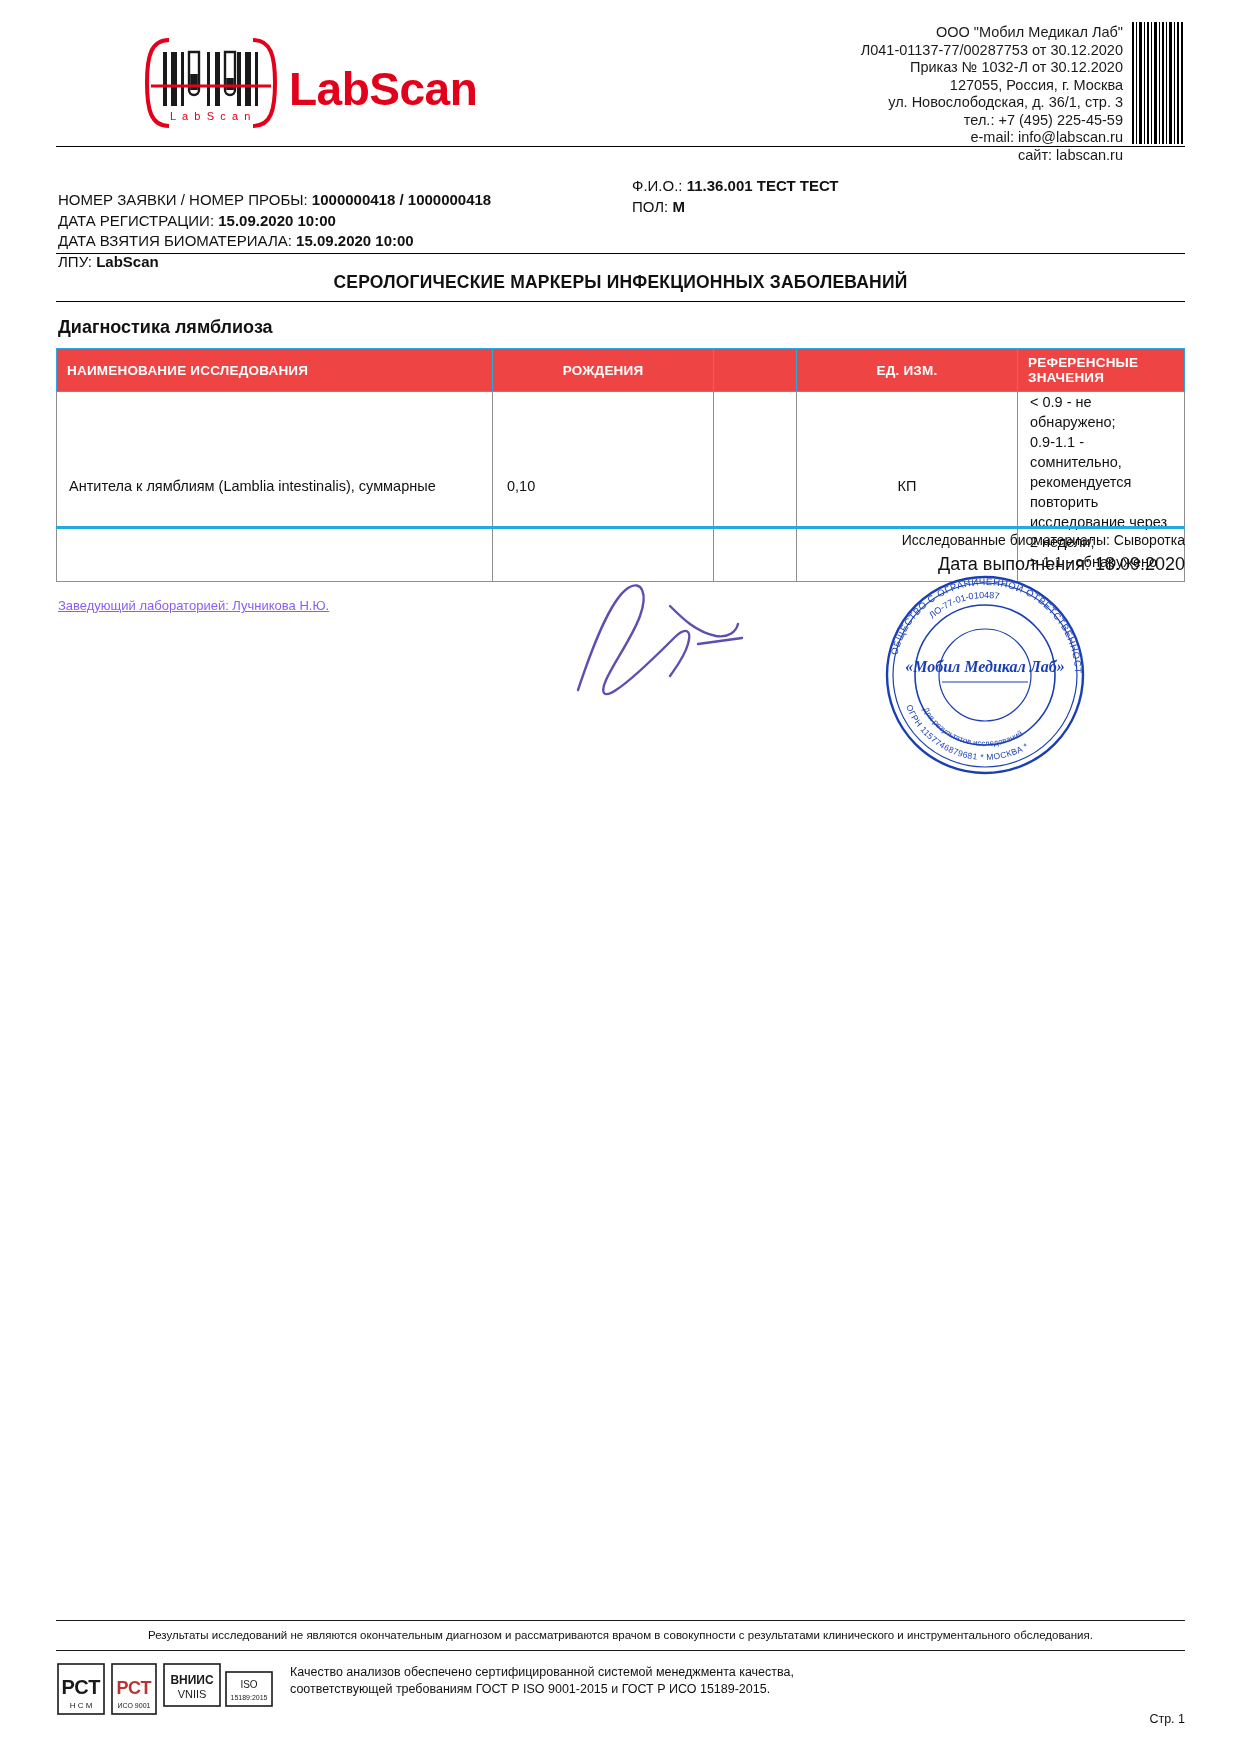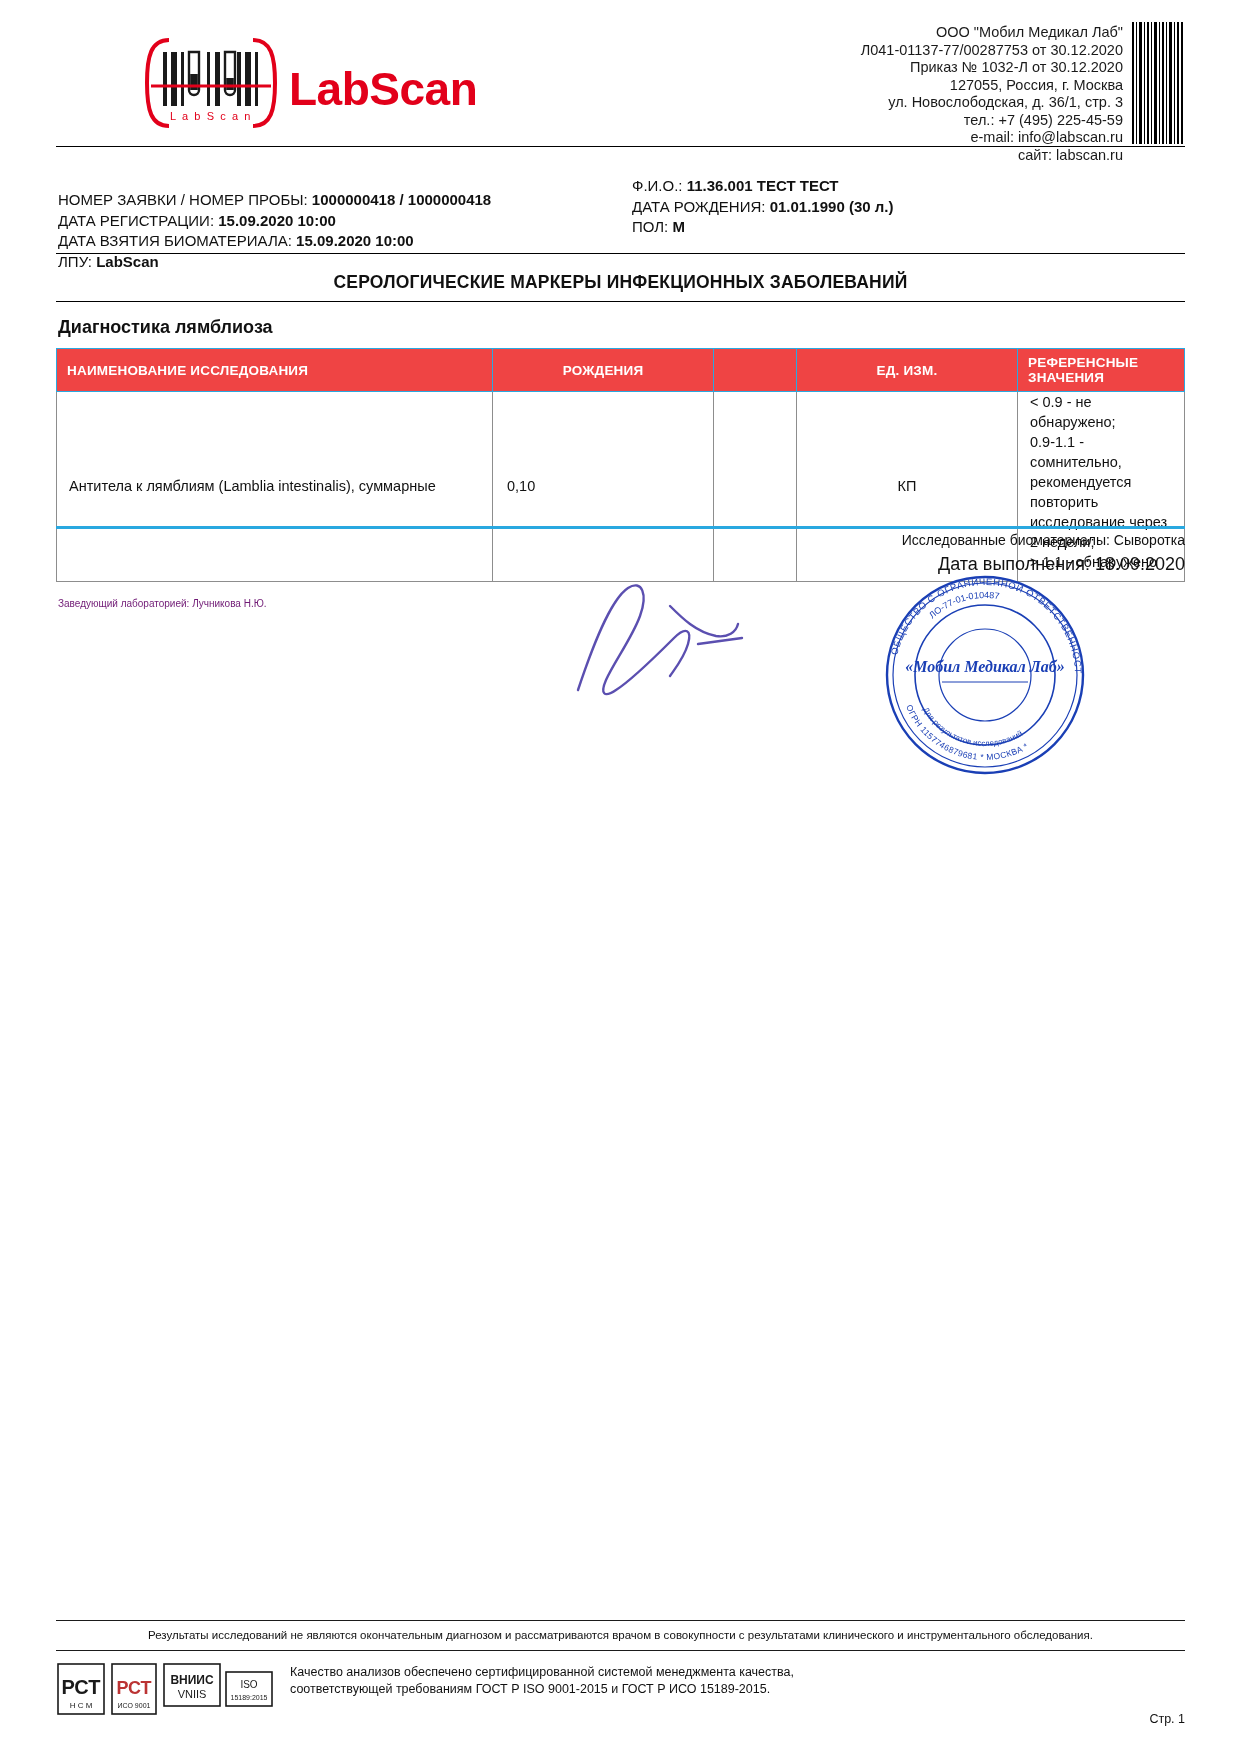--- a/index.html
+++ b/index.html
@@ -180,22 +180,23 @@
     font-size: 18px;
     padding-top: 6px;
     color: #111;
   }
 
   
   .sign-row {
     position: absolute;
     left: 58px;
     top: 598px;
-    font-size: 10px;
-    color: #701a75;
+    font-size: 13px;
+    color: #8b5cf6;
+    text-decoration: underline;
   }
   .signature {
     position: absolute;
     left: 570px;
     top: 570px;
     width: 250px;
     height: 140px;
   }
   .stamp {
     position: absolute;
@@ -341,24 +342,20 @@
       </div>
       <div>
         <span>ЛПУ:</span>
         <b>LabScan</b>
       </div>
     </div>
     <div class="col-right">
       <div>
         <span>Ф.И.О.:</span>
         <b>11.36.001 ТЕСТ ТЕСТ</b>
-      </div>
-      <div>
-        <span>ДАТА РОЖДЕНИЯ:</span>
-        <b>01.01.1990 (30 л.)</b>
       </div>
       <div>
         <span>ПОЛ:</span>
         <b>М</b>
       </div>
     </div>
   </div>
 
   <div class="rule-thin" style="top:253px;"></div>
 

